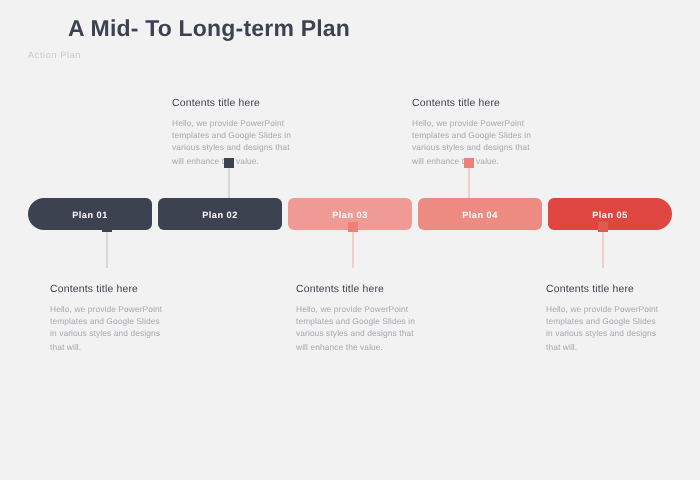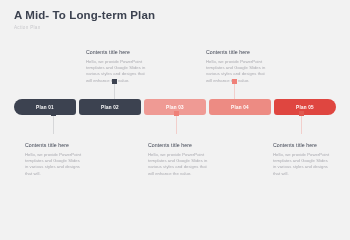--- a/index.html
+++ b/index.html
@@ -20,20 +20,21 @@
     left: 14px;
     top: 9px;
   }
   #page-title {
     font-size: 11.5px;
     font-weight: bold;
     color: #3c4250;
     letter-spacing: 0.1px;
     line-height: 13px;
     white-space: nowrap;
+    margin-left: 20px;
   }
   #page-subtitle {
     font-size: 4.6px;
     color: #c9c9cd;
     letter-spacing: 0.3px;
     margin-top: 2.5px;
   }
 
   
   .text-block { position: absolute; }

